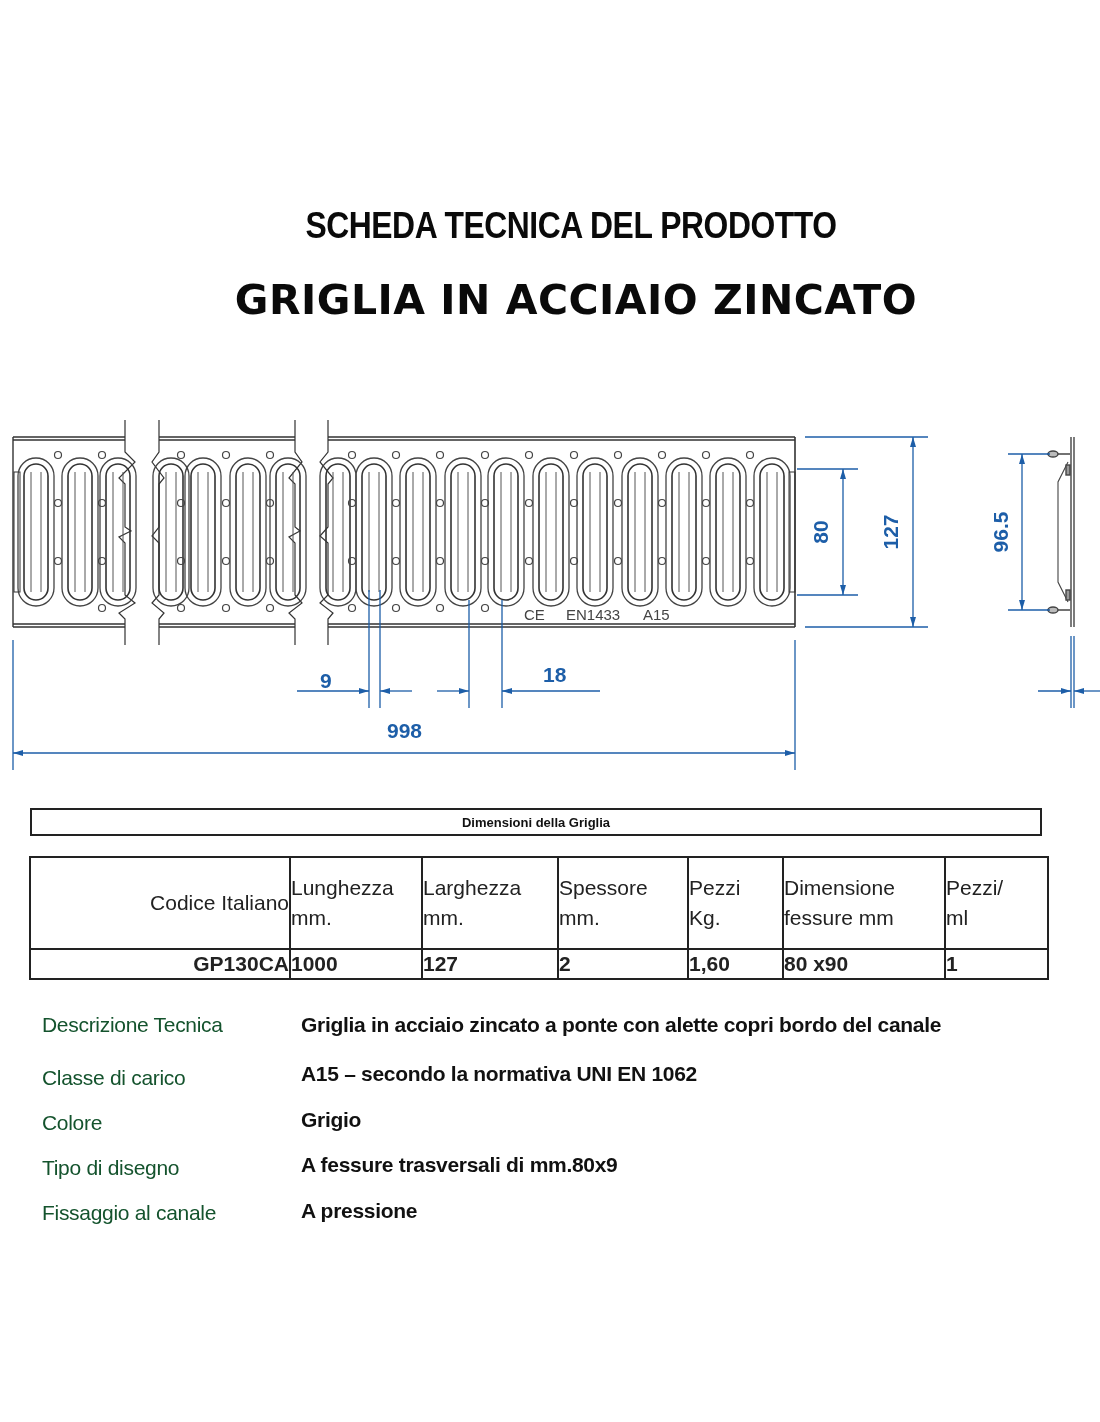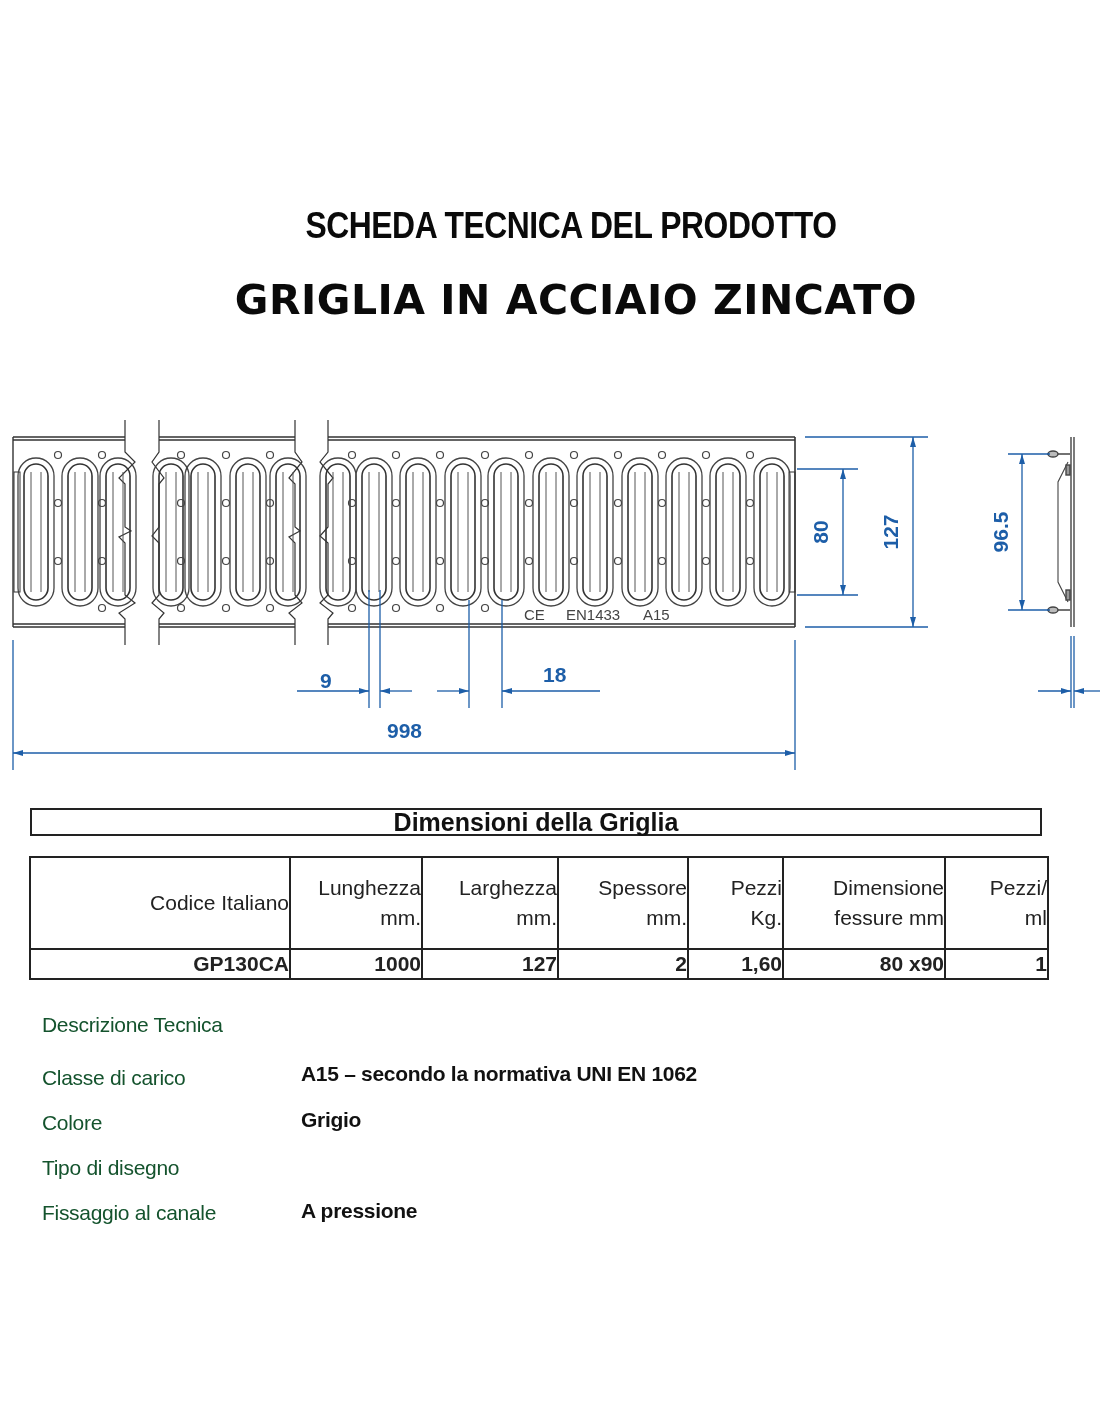--- a/index.html
+++ b/index.html
@@ -1,22 +1,22 @@
 <!DOCTYPE html>
 <html><head>
 <meta charset="utf-8">
 <style>
   html, body { margin:0; padding:0; background:#ffffff; }
   body { width:1100px; height:1422px; position:relative; overflow:hidden; font-family:"Liberation Sans", sans-serif; color:#111; }
   .title1 { position:absolute; left:0; width:1142px; top:205px; text-align:center; font-family:"Liberation Sans", sans-serif; font-weight:bold; font-size:37px; letter-spacing:-0.5px; transform:scaleX(0.86); transform-origin:center; color:#0a0a0a; }
   .title2 { position:absolute; left:0; width:1152px; top:276px; text-align:center; font-family:"DejaVu Sans", sans-serif; font-weight:bold; font-size:41px; letter-spacing:0.5px; color:#0a0a0a; }
   .drawing { position:absolute; left:0; top:410px; }
-  .dim-header { position:absolute; left:30px; top:808px; width:1012px; height:28px; border:2px solid #222; box-sizing:border-box; text-align:center; font-weight:bold; font-size:25px; line-height:25px; }
+  .dim-header { position:absolute; left:30px; top:808px; width:1012px; height:28px; border:2px solid #222; box-sizing:border-box; text-align:center; font-weight:bold; font-size:13px; line-height:25px; }
   table.spec { position:absolute; left:29px; top:856px; border-collapse:collapse; font-size:21px; }
-  table.spec td { border:2px solid #222; text-align:right; color:#222; padding:0; }
+  table.spec td { border:2px solid #222; text-align:left; color:#222; padding:0; }
   table.spec tr.head td { height:90px; line-height:30px; }
   table.spec tr.row td { height:28px; font-weight:bold; font-size:21px; line-height:28px; border-bottom-width:2px; }
   table.spec td.left { text-align:right; padding-left:10px; }
   .props { position:absolute; left:42px; top:1008px; }
   .prop { position:absolute; left:0; width:1000px; height:40px; font-size:21px; }
   .prop .k { position:absolute; left:0; color:#14532d; font-family:"Liberation Sans", sans-serif; letter-spacing:-0.3px; }
   .prop .v { position:absolute; left:259px; font-weight:bold; color:#111; letter-spacing:-0.3px; }
 </style>
 </head>
 <body>
@@ -208,29 +208,31 @@
     <td>1,60</td>
     <td>80 x90</td>
     <td>1</td>
   </tr>
 </tbody>
   </table>
 
 <div class="props">
   <div class="prop" style="top:5px">
     <span class="k">Descrizione Tecnica</span>
+    <span class="v">Griglia in acciaio zincato a ponte con alette copri bordo del canale</span>
   </div>
   <div class="prop" style="top:54px">
     <span class="k" style="top:4px">Classe di carico</span>
     <span class="v">A15 – secondo la normativa UNI EN 1062</span>
   </div>
   <div class="prop" style="top:100px">
     <span class="k" style="top:3px">Colore</span>
     <span class="v">Grigio</span>
   </div>
   <div class="prop" style="top:145px">
     <span class="k" style="top:3px">Tipo di disegno</span>
+    <span class="v">A fessure trasversali di mm.80x9</span>
   </div>
   <div class="prop" style="top:191px">
     <span class="k" style="top:2px">Fissaggio al canale</span>
     <span class="v">A pressione</span>
   </div>
 </div>
 
 </body></html>

